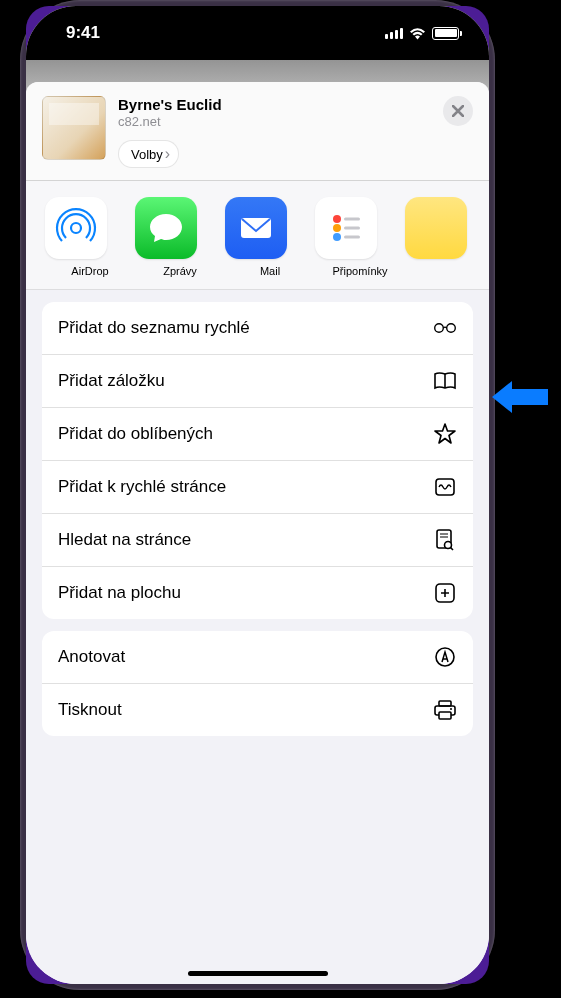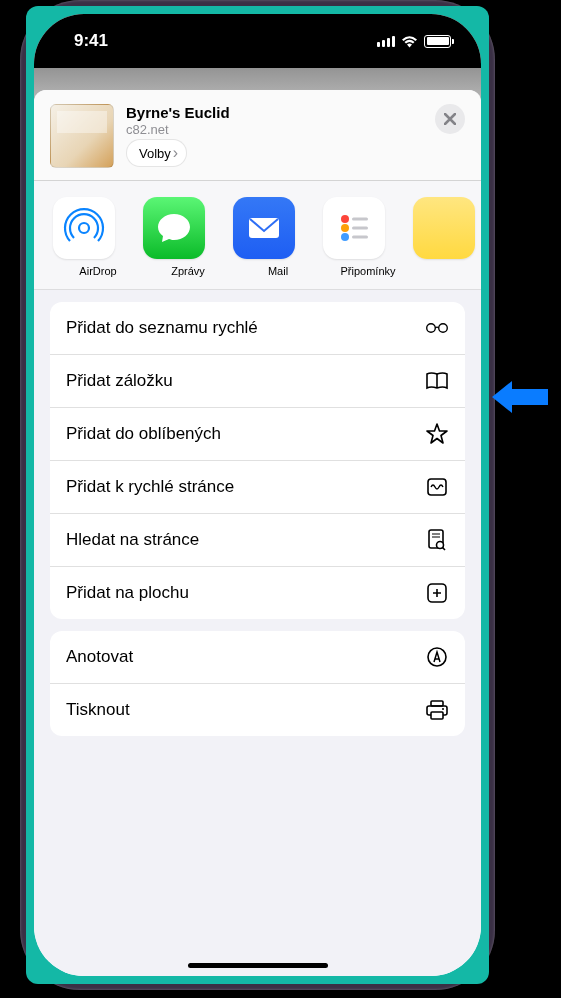--- a/index.html
+++ b/index.html
@@ -22,23 +22,23 @@
       width: 475px;
       height: 990px;
       background: #3a3045;
       border-radius: 60px;
       padding: 6px;
       box-shadow: inset 0 0 3px rgba(255,255,255,0.3);
     }
     .phone-inner {
       width: 100%;
       height: 100%;
-      background: #14b8a6;
-      border-radius: 12px;
-      padding: 8px;
+      background: #4c1d95;
+      border-radius: 23px;
+      padding: 0;
     }
     .screen {
       width: 100%;
       height: 100%;
       background: #fff;
       border-radius: 50px;
       overflow: hidden;
       position: relative;
     }
     .status-bar {
@@ -157,21 +157,21 @@
     .header-title {
       font-size: 15px;
       font-weight: 600;
       color: #000;
     }
     .header-subtitle {
       font-size: 13px;
       color: #8e8e93;
     }
     .options-btn {
-      margin-top: 1px;
+      margin-top: 10px;
       align-self: flex-start;
       background: #fff;
       border: 0.5px solid rgba(0,0,0,0.1);
       border-radius: 14px;
       padding: 4px 8px 4px 12px;
       font-size: 13px;
       color: #000;
       display: flex;
       align-items: center;
       gap: 2px;

